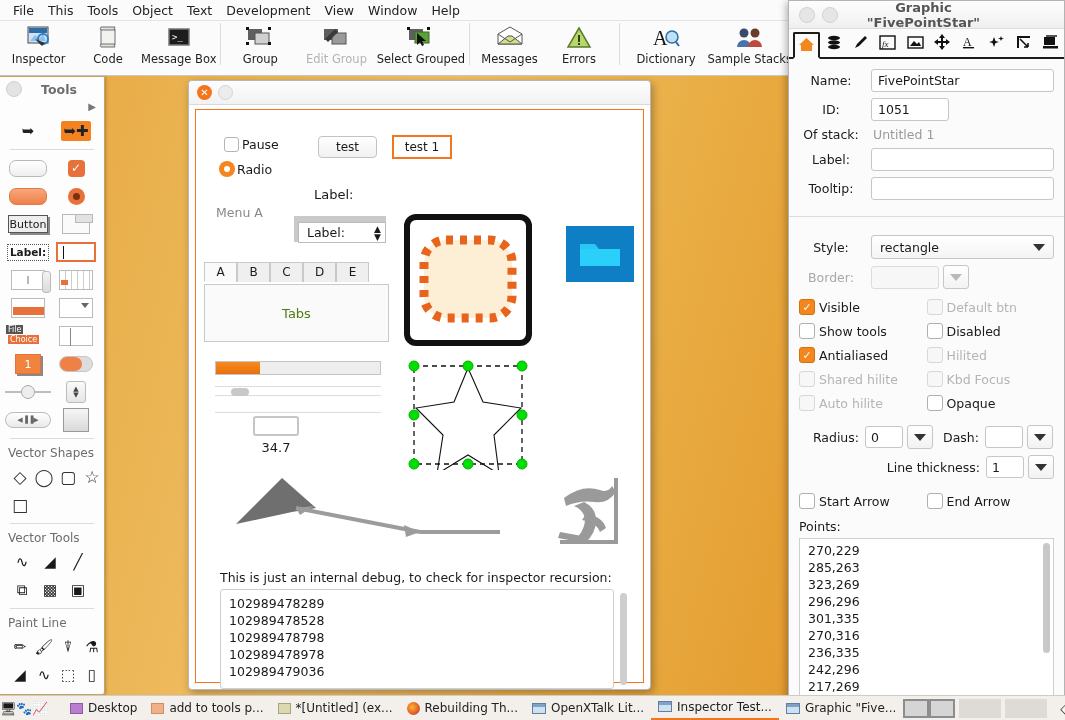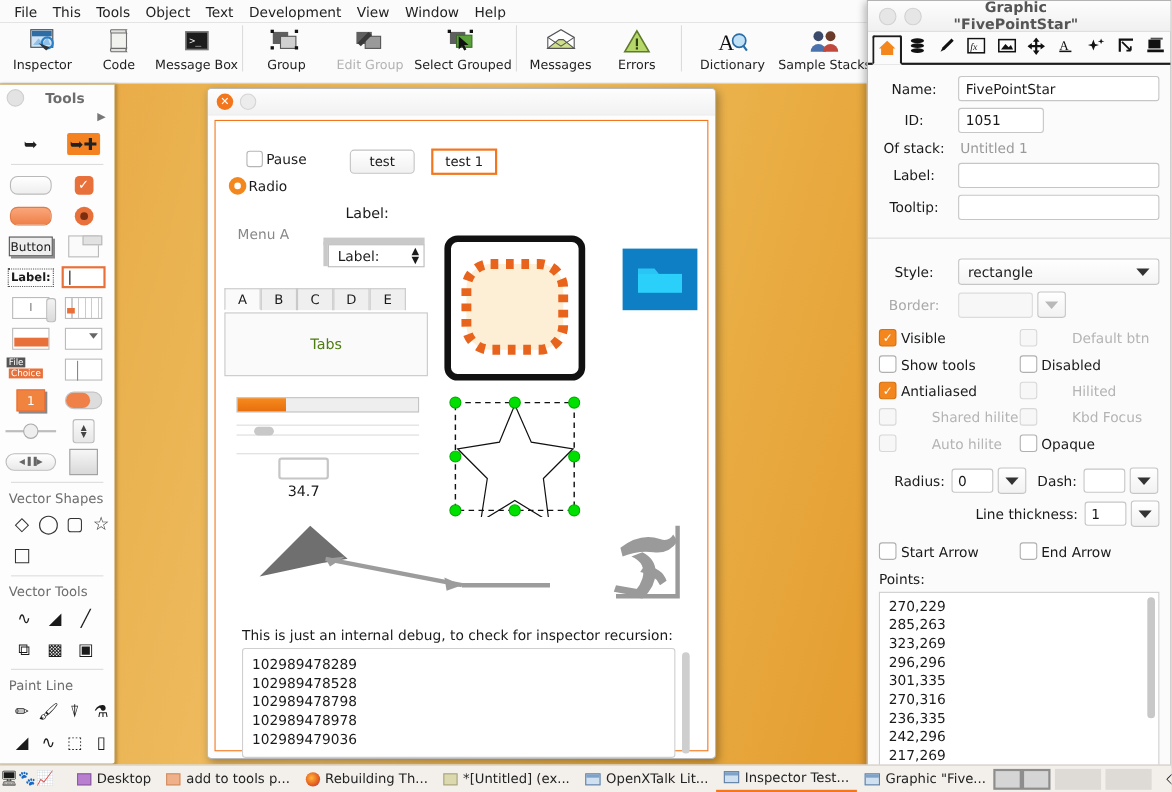--- a/index.html
+++ b/index.html
@@ -160,21 +160,21 @@
     display:flex;align-items:center;justify-content:space-between;padding:0 8px;font-size:12.5px;}
   .caret{width:0;height:0;border-left:6px solid transparent;border-right:6px solid transparent;border-top:7px solid #333;}
   .caret.dim{border-top-color:#b9b9b9;}
   .dropbtn{width:26px;height:24px;border:1px solid #c6c6c6;border-radius:3px;background:linear-gradient(#fff,#f2f2f2);
     display:flex;align-items:center;justify-content:center;margin-left:4px;}
   .cbgrid{display:flex;flex-wrap:wrap;margin:0 10px;}
   .cbcell{width:50%;display:flex;align-items:center;height:24px;font-size:12.5px;}
   .cbox{width:16px;height:16px;border:1px solid #b0b0b0;border-radius:3px;background:#fff;margin-right:4px;flex:none;}
   .cbox.on{background:#f3861c;border-color:#d4720f;color:#fff;display:flex;align-items:center;justify-content:center;font-size:11px;}
   .cbox.dim{border-color:#d8d8d8;background:#f7f7f7;}
-  .cbcell.dim{color:#b4b4b4;gap:28px;}
+  .cbcell.dim{color:#b4b4b4;}
   .numbox{width:38px;height:22px;border:1px solid #c6c6c6;border-radius:3px;background:#fff;
     display:flex;align-items:center;padding-left:5px;font-size:12.5px;}
   #pointsbox{margin:4px 10px 0 10px;border:1px solid #cfcfcf;background:#fff;height:185px;overflow:hidden;position:relative;}
   #pointslist{padding:3px 0 0 8px;font-size:12.5px;line-height:17px;}
   #pointsbar{position:absolute;right:3px;top:4px;width:7px;height:110px;border-radius:4px;background:#c8c8c8;}
 
   
   #taskbar{position:absolute;left:0;bottom:0;width:1065px;height:25px;
     background:#f3f0ec;border-top:1px solid #cfcbc6;display:flex;align-items:center;font-size:12px;}
   .tkicon{width:22px;display:flex;align-items:center;justify-content:center;font-size:13px;}
@@ -538,21 +538,21 @@
       <div class="tb-min"></div>
     </div>
 
     <div id="cardarea">
 
       <div style="position:absolute;left:28px;top:27px;display:flex;align-items:center;">
         <span class="ck"></span>
         <span style="margin-left:3px;font-size:12.5px;">Pause</span>
       </div>
 
-      <div style="position:absolute;left:12px;top:51px;display:flex;align-items:center;">
+      <div style="position:absolute;left:23px;top:51px;display:flex;align-items:center;">
         <span class="rd">
             <i></i>
           </span>
         <span style="margin-left:2px;font-size:12.5px;">Radio</span>
       </div>
 
       <div class="btn-plain" style="position:absolute;left:122px;top:26px;">test</div>
       <div class="btn-sel" style="position:absolute;left:196px;top:25px;">test 1</div>
 
       <div style="position:absolute;left:20px;top:95px;font-size:12.5px;color:#888;">Menu A</div>
@@ -890,26 +890,26 @@
 
     <div class="tkitem" style="margin-left:14px;">
       <span style="width:13px;height:11px;background:#b87fd0;border:1px solid #8d5ba5;display:block;"></span>
       <span>Desktop</span>
     </div>
     <div class="tkitem">
       <span style="width:13px;height:11px;background:#f0b089;border:1px solid #d08f62;display:block;"></span>
       <span>add to tools p...</span>
     </div>
     <div class="tkitem">
+      <span style="width:13px;height:11px;background:#dcd9ae;border:1px solid #a9a57e;display:block;"></span>
+      <span>*[Untitled] (ex...</span>
+    </div>
+    <div class="tkitem">
       <span style="width:13px;height:13px;border-radius:50%;background:radial-gradient(circle at 40% 40%,#ffb43a,#e35a1f 60%,#7b3fb0);display:block;"></span>
       <span>Rebuilding Th...</span>
-    </div>
-    <div class="tkitem">
-      <span style="width:13px;height:11px;background:#dcd9ae;border:1px solid #a9a57e;display:block;"></span>
-      <span>*[Untitled] (ex...</span>
     </div>
     <div class="tkitem">
       <span class="winicon"></span>
       <span>OpenXTalk Lit...</span>
     </div>
     <div class="tkitem active">
       <span class="winicon"></span>
       <span>Inspector Test...</span>
     </div>
     <div class="tkitem">

